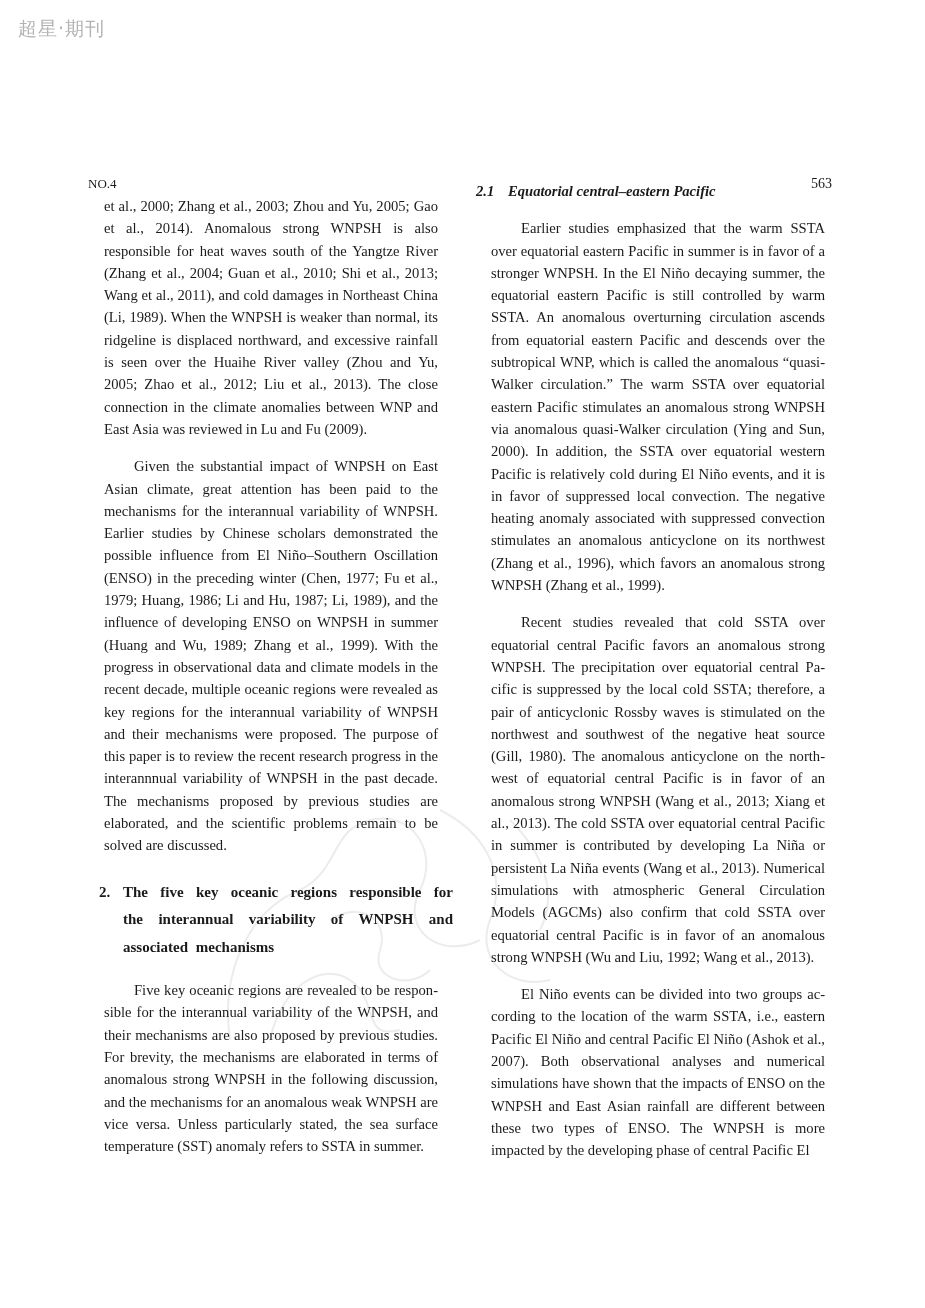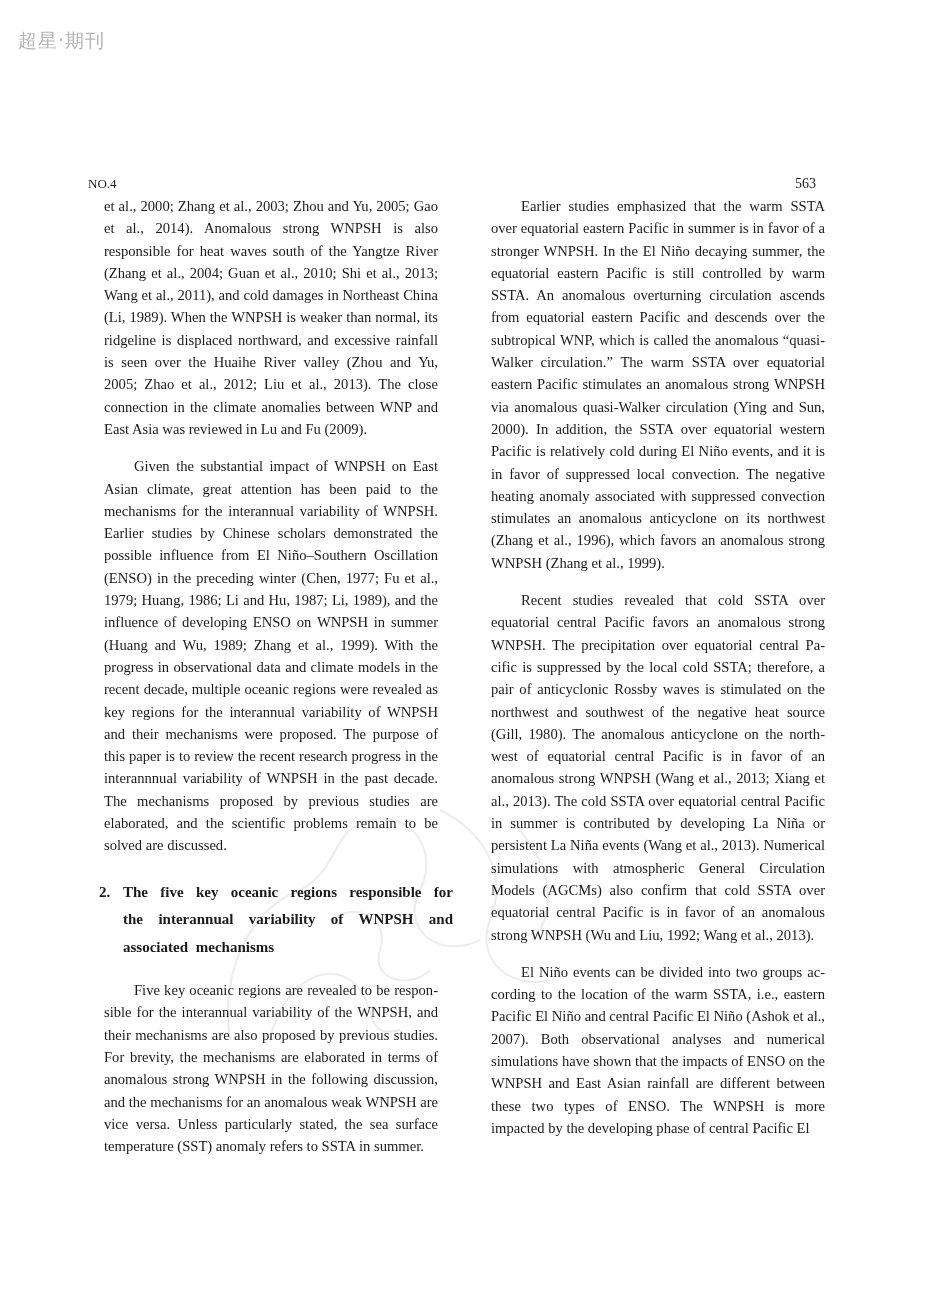--- a/index.html
+++ b/index.html
@@ -2,33 +2,33 @@
 <html><head>
 <meta charset="utf-8">
 <style>
   html, body { margin: 0; padding: 0; }
   body {
     width: 925px; height: 1308px; background: #ffffff; position: relative; overflow: hidden;
     font-family: "DejaVu Serif", "Liberation Serif", serif; color: #1a1a1a;
   }
   .watermark-logo {
     position: absolute; left: 18px; top: 16px; font-family: "DejaVu Sans", sans-serif;
-    font-size: 19px; color: #b3b3b3; letter-spacing: 1px; margin-top: 12px;
+    font-size: 19px; color: #b3b3b3; letter-spacing: 1px;
   }
   .bg-mark {
     position: absolute; left: 210px; top: 790px; width: 360px; height: 260px;
   }
   .bg-mark path { fill: none; stroke: #ececec; stroke-width: 2; }
   .running-head {
     position: absolute; top: 128px; left: 88px; width: 752px; height: 18px;
     font-family: "Liberation Serif", serif; font-size: 13px; margin-top: 48px;
   }
   .running-head .left { position: absolute; left: 0; top: 0; }
   .running-head .center { position: absolute; left: 0; right: 0; top: 0; text-align: center; }
-  .running-head .right { position: absolute; right: 24px; top: 0; font-size: 14px; }
+  .running-head .right { position: absolute; right: 8px; top: 0; font-size: 14px; }
   .col {
     position: absolute; top: 180px; width: 364px;
     font-family: "Liberation Serif", serif; font-size: 14.6px; line-height: 22.3px;
     text-align: justify; hyphens: manual;
   }
   .col-left { left: 89px; }
   .col-right { left: 476px; }
   .col p { margin: 15px; }
   .col p.indent { text-indent: 30px; }
   .section-heading {
@@ -63,16 +63,19 @@
 <div class="col col-left">
   <p>et al., 2000; Zhang et al., 2003; Zhou and Yu, 2005; Gao et al., 2014). Anomalous strong WNPSH is also responsible for heat waves south of the Yangtze River (Zhang et al., 2004; Guan et al., 2010; Shi et al., 2013; Wang et al., 2011), and cold damages in Northeast China (Li, 1989). When the WNPSH is weaker than normal, its ridgeline is displaced northward, and ex­cessive rainfall is seen over the Huaihe River valley (Zhou and Yu, 2005; Zhao et al., 2012; Liu et al., 2013). The close connection in the climate anomalies between WNP and East Asia was reviewed in Lu and Fu (2009).</p>
   <p class="indent">Given the substantial impact of WNPSH on East Asian climate, great attention has been paid to the mechanisms for the interannual variability of WNPSH. Earlier studies by Chinese scholars demonstrated the possible influence from El Niño–Southern Oscillation (ENSO) in the preceding winter (Chen, 1977; Fu et al., 1979; Huang, 1986; Li and Hu, 1987; Li, 1989), and the influence of developing ENSO on WNPSH in sum­mer (Huang and Wu, 1989; Zhang et al., 1999). With the progress in observational data and climate mod­els in the recent decade, multiple oceanic regions were revealed as key regions for the interannual variability of WNPSH and their mechanisms were proposed. The purpose of this paper is to review the recent research progress in the interannnual variability of WNPSH in the past decade. The mechanisms proposed by previ­ous studies are elaborated, and the scientific problems remain to be solved are discussed.</p>
   <div class="section-heading">
     <span class="num">2.</span><span>The five key oceanic regions responsible for the interannual variability of WNPSH and associated mechanisms</span>
   </div>
   <p class="indent">Five key oceanic regions are revealed to be respon­sible for the interannual variability of the WNPSH, and their mechanisms are also proposed by previous studies. For brevity, the mechanisms are elaborated in terms of anomalous strong WNPSH in the follow­ing discussion, and the mechanisms for an anoma­lous weak WNPSH are vice versa. Unless particularly stated, the sea surface temperature (SST) anomaly refers to SSTA in summer.</p>
 </div>
 
 <div class="col col-right">
+  <div class="subsection-heading">
+    <span class="num">2.1</span><span>Equatorial central–eastern Pacific</span>
+  </div>
   <p class="indent">Earlier studies emphasized that the warm SSTA over equatorial eastern Pacific in summer is in favor of a stronger WNPSH. In the El Niño decaying sum­mer, the equatorial eastern Pacific is still controlled by warm SSTA. An anomalous overturning circulation ascends from equatorial eastern Pacific and descends over the subtropical WNP, which is called the anoma­lous “quasi-Walker circulation.” The warm SSTA over equatorial eastern Pacific stimulates an anomalous strong WNPSH via anomalous quasi-Walker circula­tion (Ying and Sun, 2000). In addition, the SSTA over equatorial western Pacific is relatively cold dur­ing El Niño events, and it is in favor of suppressed lo­cal convection. The negative heating anomaly associ­ated with suppressed convection stimulates an anoma­lous anticyclone on its northwest (Zhang et al., 1996), which favors an anomalous strong WNPSH (Zhang et al., 1999).</p>
   <p class="indent">Recent studies revealed that cold SSTA over equatorial central Pacific favors an anomalous strong WNPSH. The precipitation over equatorial central Pa­cific is suppressed by the local cold SSTA; therefore, a pair of anticyclonic Rossby waves is stimulated on the northwest and southwest of the negative heat source (Gill, 1980). The anomalous anticyclone on the north­west of equatorial central Pacific is in favor of an anomalous strong WNPSH (Wang et al., 2013; Xi­ang et al., 2013). The cold SSTA over equatorial cen­tral Pacific in summer is contributed by developing La Niña or persistent La Niña events (Wang et al., 2013). Numerical simulations with atmospheric Gen­eral Circulation Models (AGCMs) also confirm that cold SSTA over equatorial central Pacific is in favor of an anomalous strong WNPSH (Wu and Liu, 1992; Wang et al., 2013).</p>
   <p class="indent">El Niño events can be divided into two groups ac­cording to the location of the warm SSTA, i.e., eastern Pacific El Niño and central Pacific El Niño (Ashok et al., 2007). Both observational analyses and numerical simulations have shown that the impacts of ENSO on the WNPSH and East Asian rainfall are different be­tween these two types of ENSO. The WNPSH is more impacted by the developing phase of central Pacific El</p>
 </div>
 
 </body></html>

